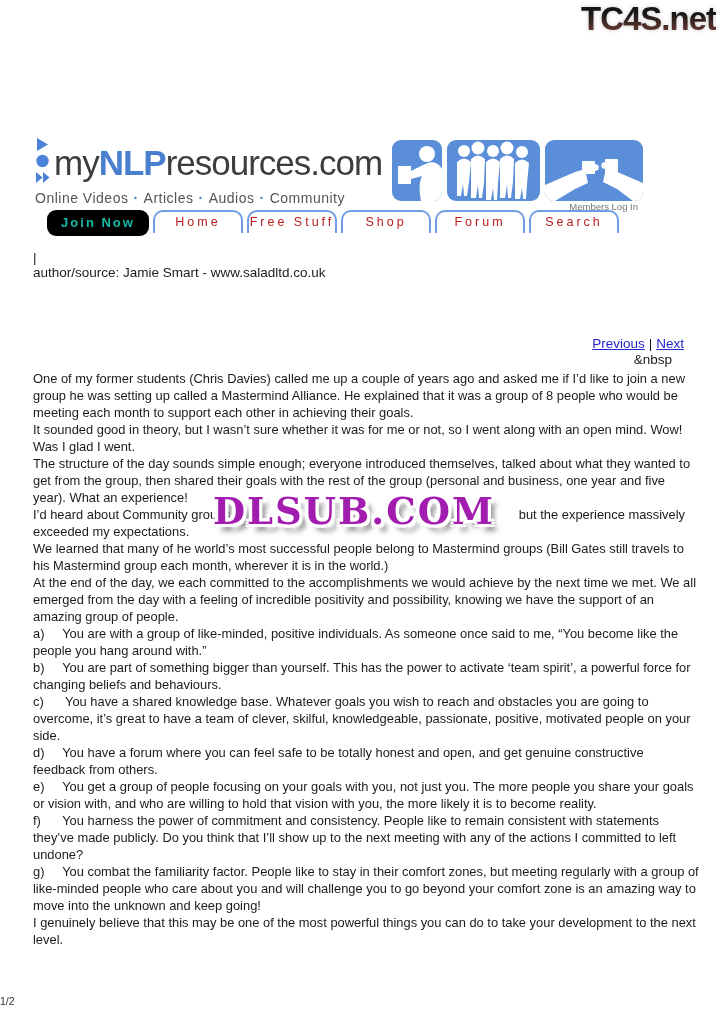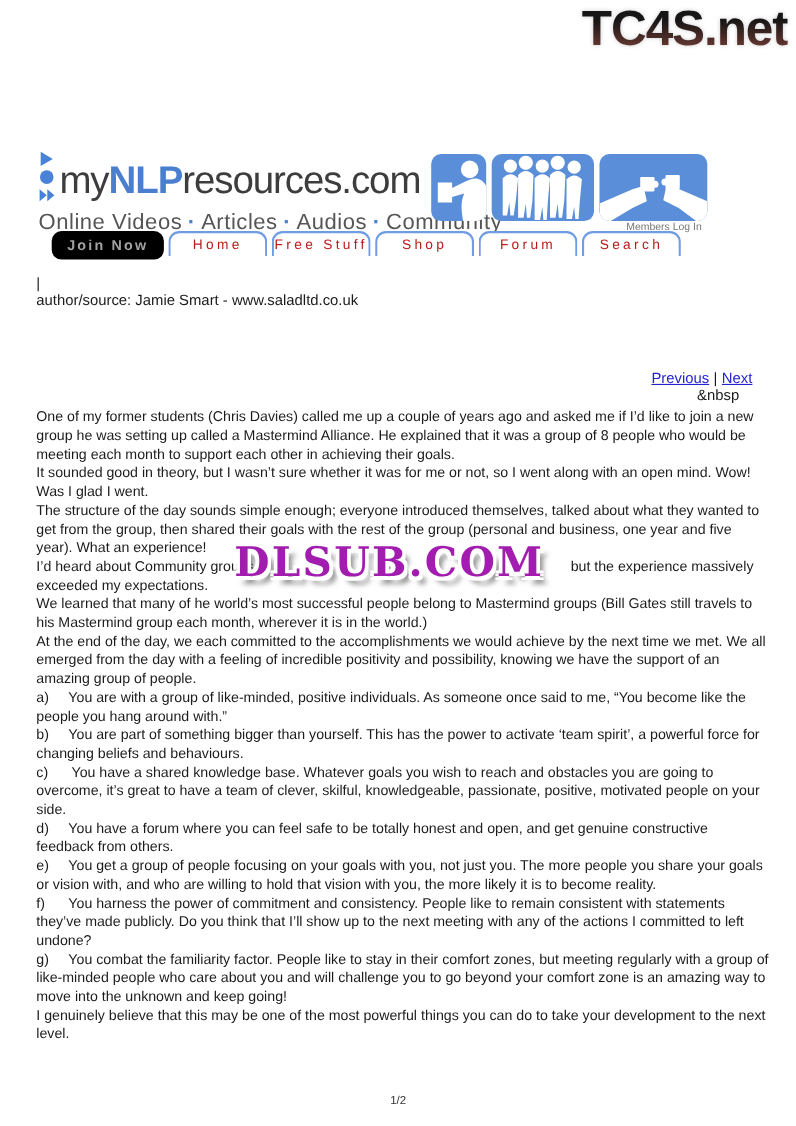--- a/index.html
+++ b/index.html
@@ -1,54 +1,54 @@
 <!DOCTYPE html>
 <html><head>
 <meta charset="utf-8">
 <style>
   html,body{margin:0;padding:0;background:#fff;}
   .page{position:relative;width:724px;height:1024px;background:#fff;overflow:hidden;
         font-family:"Liberation Sans",sans-serif;color:#1b1b1b;}
 
   
-  .wm-tc4s{position:absolute;top:0px;right:8px;font-size:45px;font-weight:bold;letter-spacing:-1px;
+  .wm-tc4s{position:absolute;top:0px;right:8px;font-size:33px;font-weight:bold;letter-spacing:-1px;
     background:linear-gradient(#161616 35%, #5a322c 75%, #8a564d 100%);
     -webkit-background-clip:text;background-clip:text;color:transparent;
     filter:drop-shadow(0 0 2px #c9c9c9);margin-left:44px;}
   .wm-dlsub{position:absolute;top:489px;left:213px;font-family:"DejaVu Serif",serif;
     font-size:37px;font-weight:bold;letter-spacing:2px;color:#a21caf;white-space:nowrap;
     text-shadow:-3px -3px 0 #fff,3px -3px 0 #fff,-3px 3px 0 #fff,3px 3px 0 #fff,
       -3px 0 0 #fff,3px 0 0 #fff,0 -3px 0 #fff,0 3px 0 #fff,6px 7px 5px rgba(110,110,110,.75);}
   .wm-traders{position:absolute;top:976px;right:6px;font-size:30px;font-weight:bold;white-space:nowrap;
     color:#c4494c;-webkit-text-stroke:1.4px #6e1b1b;
     text-shadow:0 0 2px #fff,0 0 4px #fff,0 0 5px #fff,3px 3px 4px #b5b5b5;}
 
   
   .logo-row{position:absolute;top:138px;left:35px;width:654px;}
   .logo-block{position:absolute;top:0;left:0;cursor:pointer;}
   .logo-line{display:flex;align-items:center;}
   .logo-icon{margin-right:4px;}
   .logo-text{font-size:35px;letter-spacing:-1px;color:#3d3d3d;white-space:nowrap;}
   .logo-text .hl{color:#4a7fd0;font-weight:bold;}
-  .tagline{margin-top:2px;font-size:20px;color:#555;letter-spacing:.5px;white-space:nowrap;}
+  .tagline{margin-top:2px;font-size:14px;color:#555;letter-spacing:.5px;white-space:nowrap;}
   .tagline .dot{color:#4a7fd0;font-weight:bold;margin:0 5px;}
 
   
   .tiles{position:absolute;top:2px;left:352px;display:flex;}
   .tile{background:#5a8ed8;border-radius:9px;margin-left:5px;overflow:hidden;}
   .members{position:absolute;top:63px;left:352px;width:251px;text-align:right;
     font-size:9.5px;color:#777;cursor:pointer;}
 
   
   .nav-row{position:absolute;top:210px;left:47px;display:flex;align-items:flex-start;}
   .tab{box-sizing:border-box;height:23px;line-height:20px;text-align:center;
     font-size:12.5px;letter-spacing:3px;color:#b91c1c;background:#fff;
     border:2px solid #6f9ce2;border-bottom:none;border-radius:10px 10px 0 0;
     width:90px;margin-right:4px;cursor:pointer;}
-  .tab-join{width:102px;height:26px;line-height:25px;background:#000;color:#a3a3a3;
+  .tab-join{width:102px;height:26px;line-height:25px;background:#000;color:#14b8a6;
     font-weight:bold;letter-spacing:2px;border:none;border-radius:9px;cursor:pointer;
     font-size:13px;text-align:center;margin-right:4px;}
 
   
   .title-row{position:absolute;top:232px;left:277px;white-space:nowrap;font-size:13.5px;}
   .title-row .t{font-weight:bold;}
   .title-row .d{margin-left:14px;}
   .pipe{position:absolute;top:250px;left:33px;font-size:13.5px;}
   .author{position:absolute;top:265px;left:33px;font-size:13.5px;}
 
@@ -56,21 +56,21 @@
   .pn a{color:#2424cf;text-decoration:underline;cursor:pointer;}
   .pn .sep{color:#1b1b1b;margin:0 4px;}
   .nbsp{position:absolute;top:352px;right:52px;font-size:13.5px;}
 
   
   .body{position:absolute;top:370px;left:33px;width:666px;font-size:12.9px;line-height:17px;color:#1b1b1b;}
   .para{white-space:pre-wrap;}
   .wm-gap{display:inline-block;width:288px;height:1px;}
 
   
-  .pageno{position:absolute;top:995px;left:0;width:100%;text-align:center;font-size:10.5px;color:#333;}
+  .pageno{position:absolute;top:995px;left:0;width:100%;text-align:left;font-size:10.5px;color:#333;}
 </style>
 </head>
 <body>
 
 <div class="page">
 
   <div class="wm-tc4s">TC4S.net</div>
 
   <div class="logo-row">
     <div class="logo-block">

